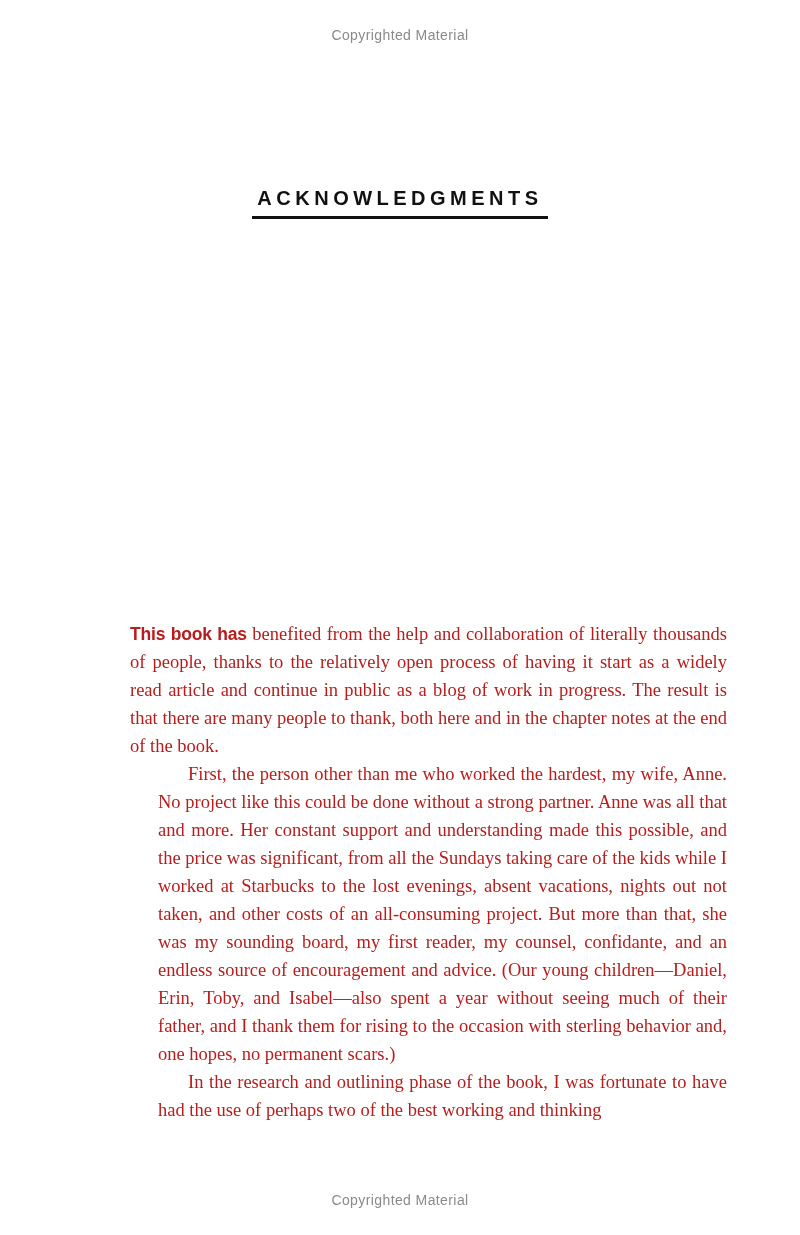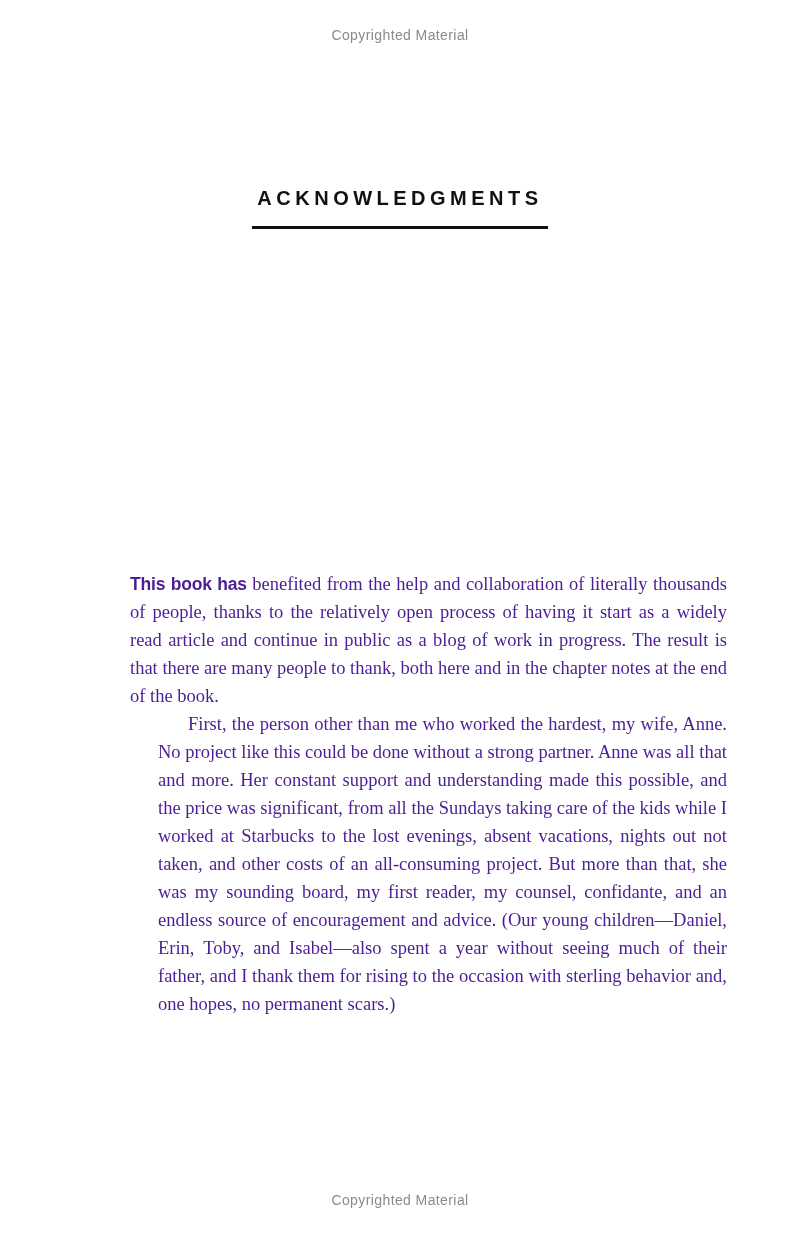--- a/index.html
+++ b/index.html
@@ -38,31 +38,31 @@
     text-align: center;
   }
   .heading {
     display: inline-block;
     font-family: "Liberation Sans", sans-serif;
     font-weight: 700;
     font-size: 20px;
     letter-spacing: 4.5px;
     color: #111111;
     border-bottom: 3px solid #111111;
-    padding: 0 5px 16px 5px;
+    padding: 0 5px 6px 5px;
   }
   .body-text {
     position: absolute;
-    top: 570px;
+    top: 620px;
     left: 114px;
     width: 597px;
     font-size: 18.5px;
     line-height: 28px;
     text-align: justify;
-    color: #4c1d95;
+    color: #b91c1c;
   }
   .para { margin: 0; }
   .para.indent { text-indent: 30px; margin-left: 28px; }
   .lead {
     font-family: "Liberation Sans", sans-serif;
     font-weight: 700;
     font-size: 17.5px;
     letter-spacing: -0.2px;
   }
 </style>
@@ -75,17 +75,18 @@
 
   <div class="heading-wrap">
     <h1 class="heading">ACKNOWLEDGMENTS</h1>
   </div>
 
   <div class="body-text">
     <p class="para"><strong class="lead">This book has</strong><span> benefited from the help and collaboration of literally thousands of people, thanks to the relatively open process of having it start as a widely read article and continue in public as a blog of work in progress. The result is that there are many people to thank, both here and in the chapter notes at the end of the book.</span></p>
 
     <p class="para indent"><span>First, the person other than me who worked the hardest, my wife, Anne. No project like this could be done without a strong partner. Anne was all that and more. Her constant support and understanding made this possible, and the price was significant, from all the Sundays taking care of the kids while I worked at Starbucks to the lost evenings, absent vacations, nights out not taken, and other costs of an all-consuming project. But more than that, she was my sounding board, my first reader, my counsel, confidante, and an endless source of encouragement and advice. (Our young children—Daniel, Erin, Toby, and Isabel—also spent a year without seeing much of their father, and I thank them for rising to the occasion with sterling behavior and, one hopes, no permanent scars.)</span></p>
 
+    <p class="para indent"><span>In the research and outlining phase of the book, I was fortunate to have had the use of perhaps two of the best working and thinking</span></p>
   </div>
 
   <div class="copyright bottom">Copyrighted Material</div>
 
 </div>
 
 </body></html>

